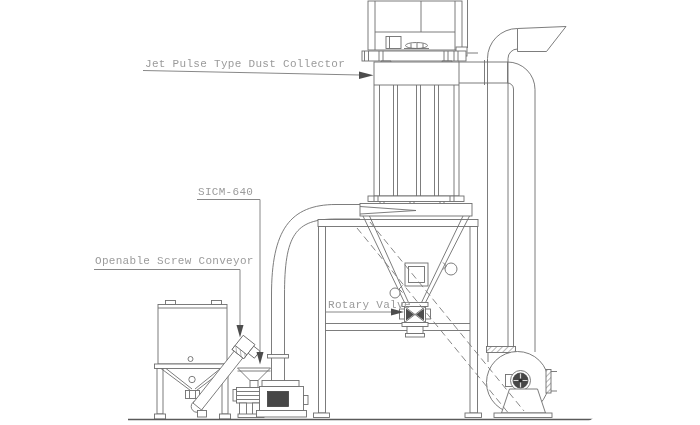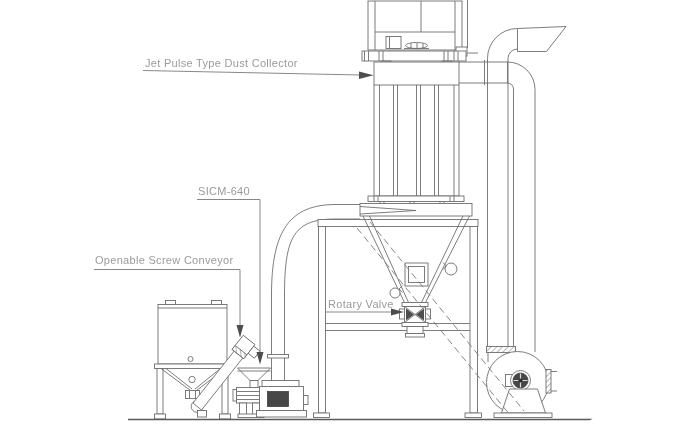--- a/index.html
+++ b/index.html
@@ -1,17 +1,17 @@
 <!DOCTYPE html>
 <html><head>
 <meta charset="utf-8">
 <style>
   html,body{margin:0;padding:0;background:#fff;}
   .canvas{position:relative;width:604px;height:425px;background:#fff;overflow:hidden;
-          font-family:Liberation Sans, sans-serif;border-radius:30px;}
+          font-family:Liberation Mono, monospace;border-radius:30px;}
   svg{display:block}
   .ln{stroke:#6e6e6e;stroke-width:0.9;fill:none;stroke-linecap:butt;}
   .wh{stroke:#6e6e6e;stroke-width:0.9;fill:#ffffff;}
   .hf{stroke:#6e6e6e;stroke-width:0.9;fill:url(#h4);}
   .dk{stroke:#3f3f3f;stroke-width:0.8;fill:#474747;}
   .dash{stroke:#7a7a7a;stroke-width:0.9;fill:none;stroke-dasharray:7 4;}
   .leader{stroke:#888888;stroke-width:1;fill:none;}
   .arrow{fill:#4d4d4d;stroke:none;}
   .lbl{fill:#9b9b9b;font-size:11px;letter-spacing:0.3px;}
   .ground{stroke:#5a5a5a;stroke-width:1.7;fill:none;}

